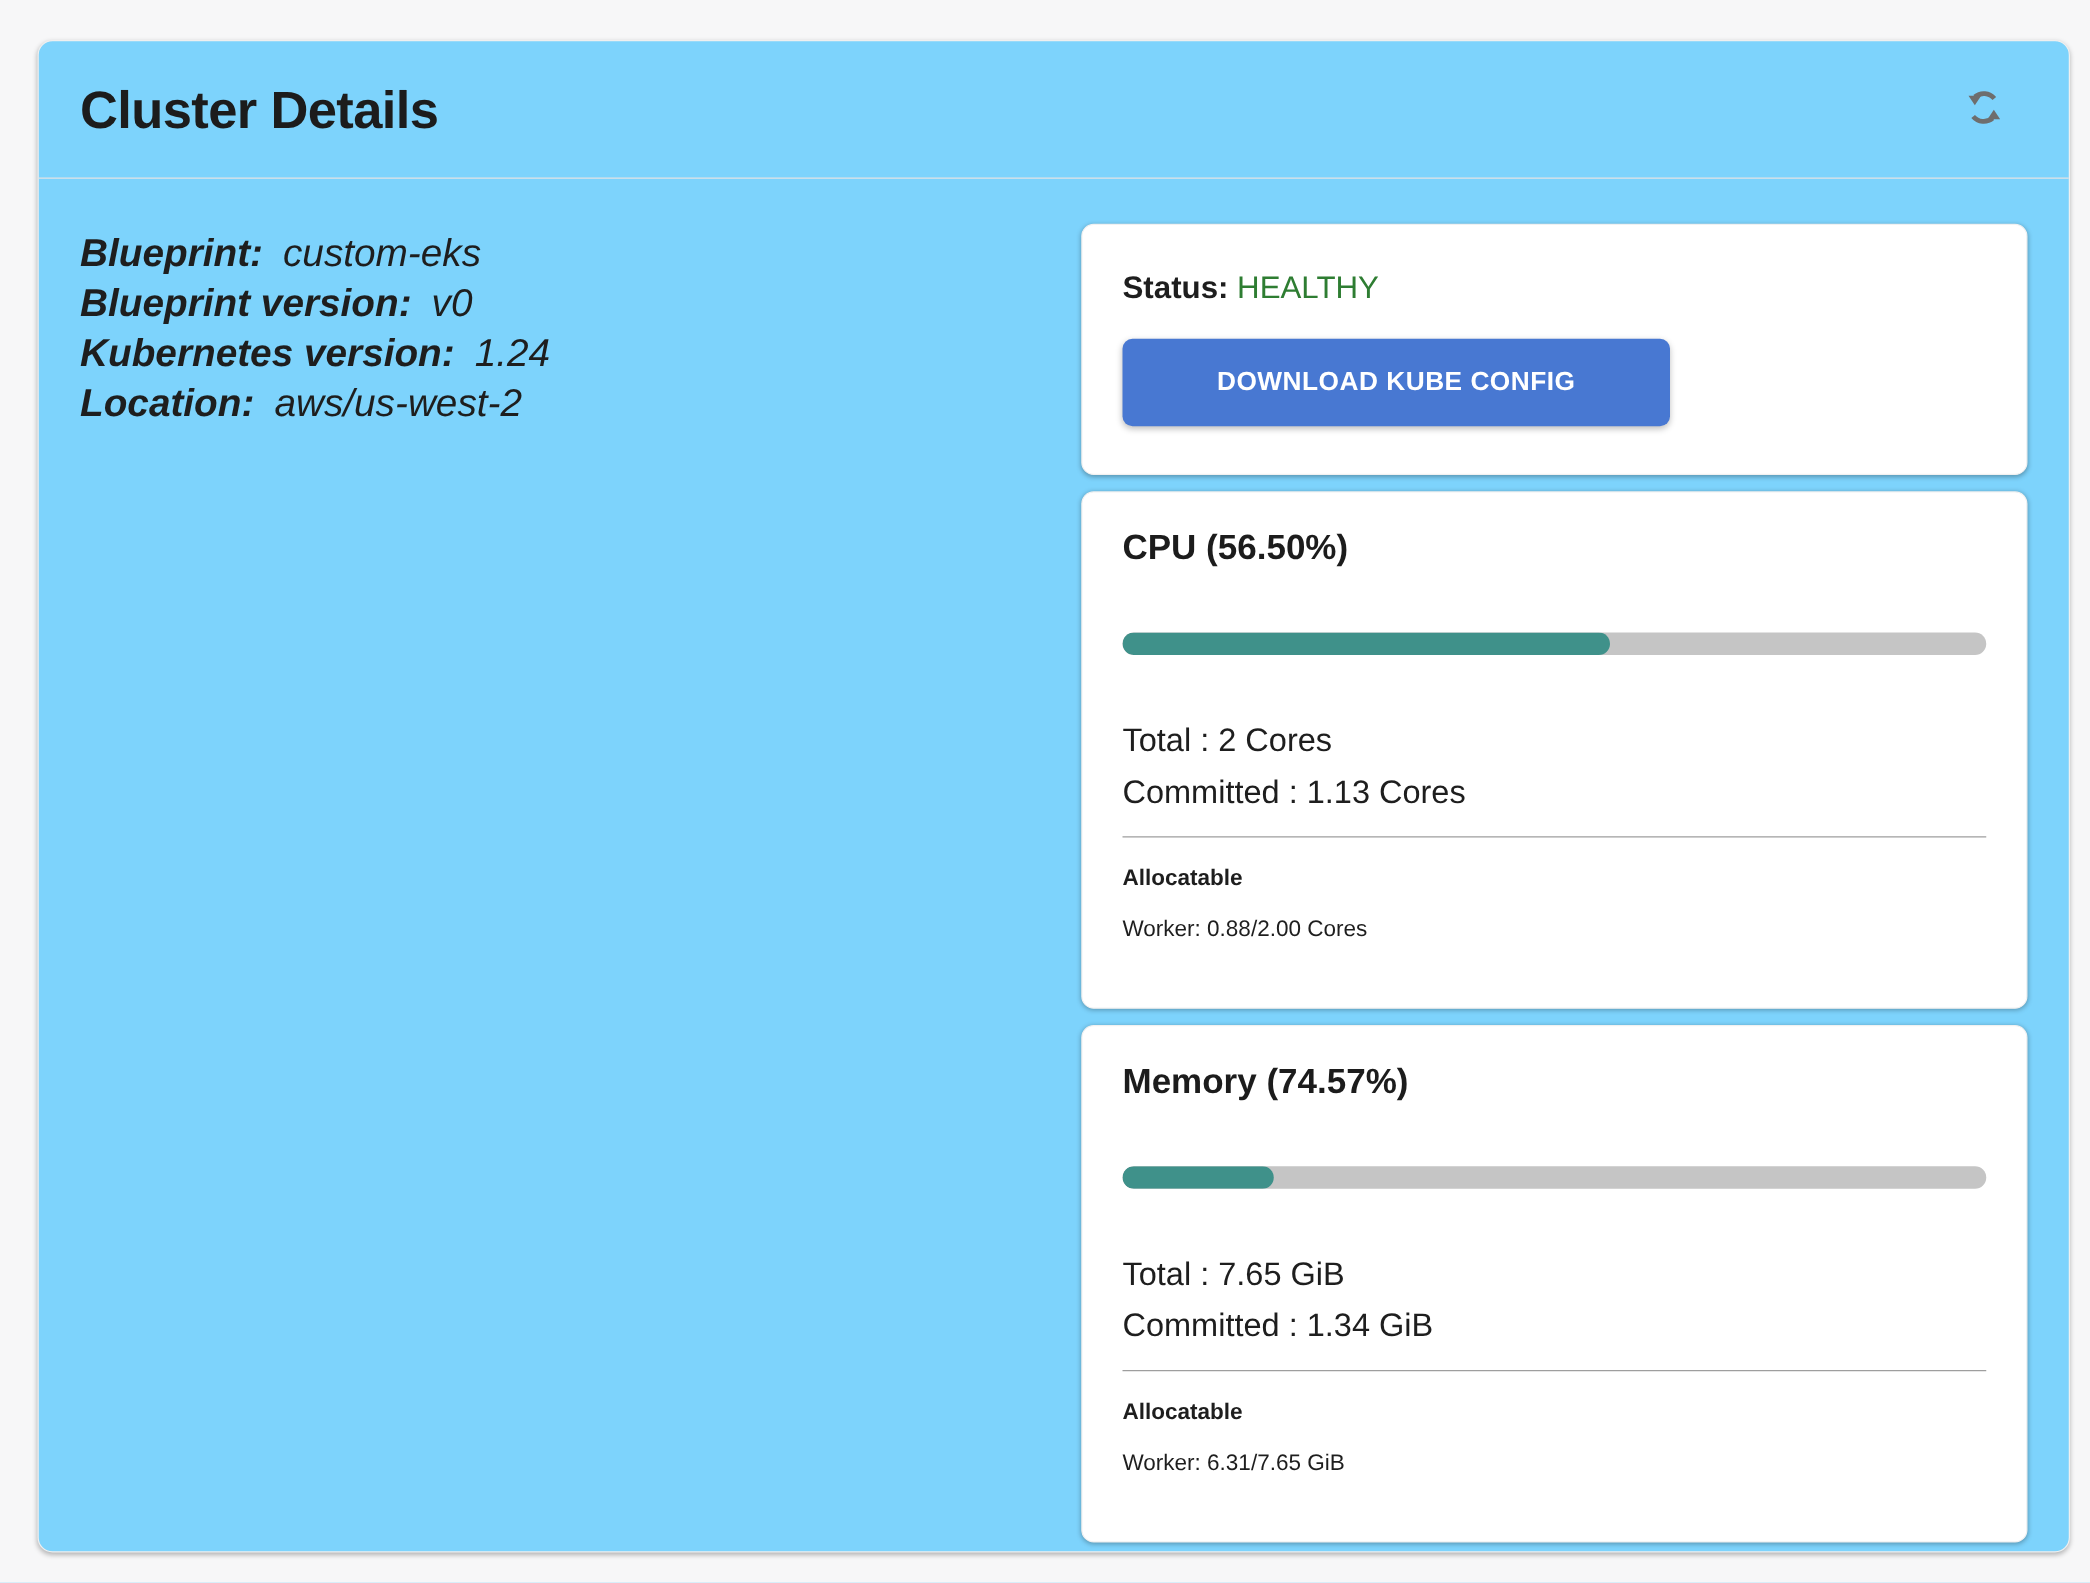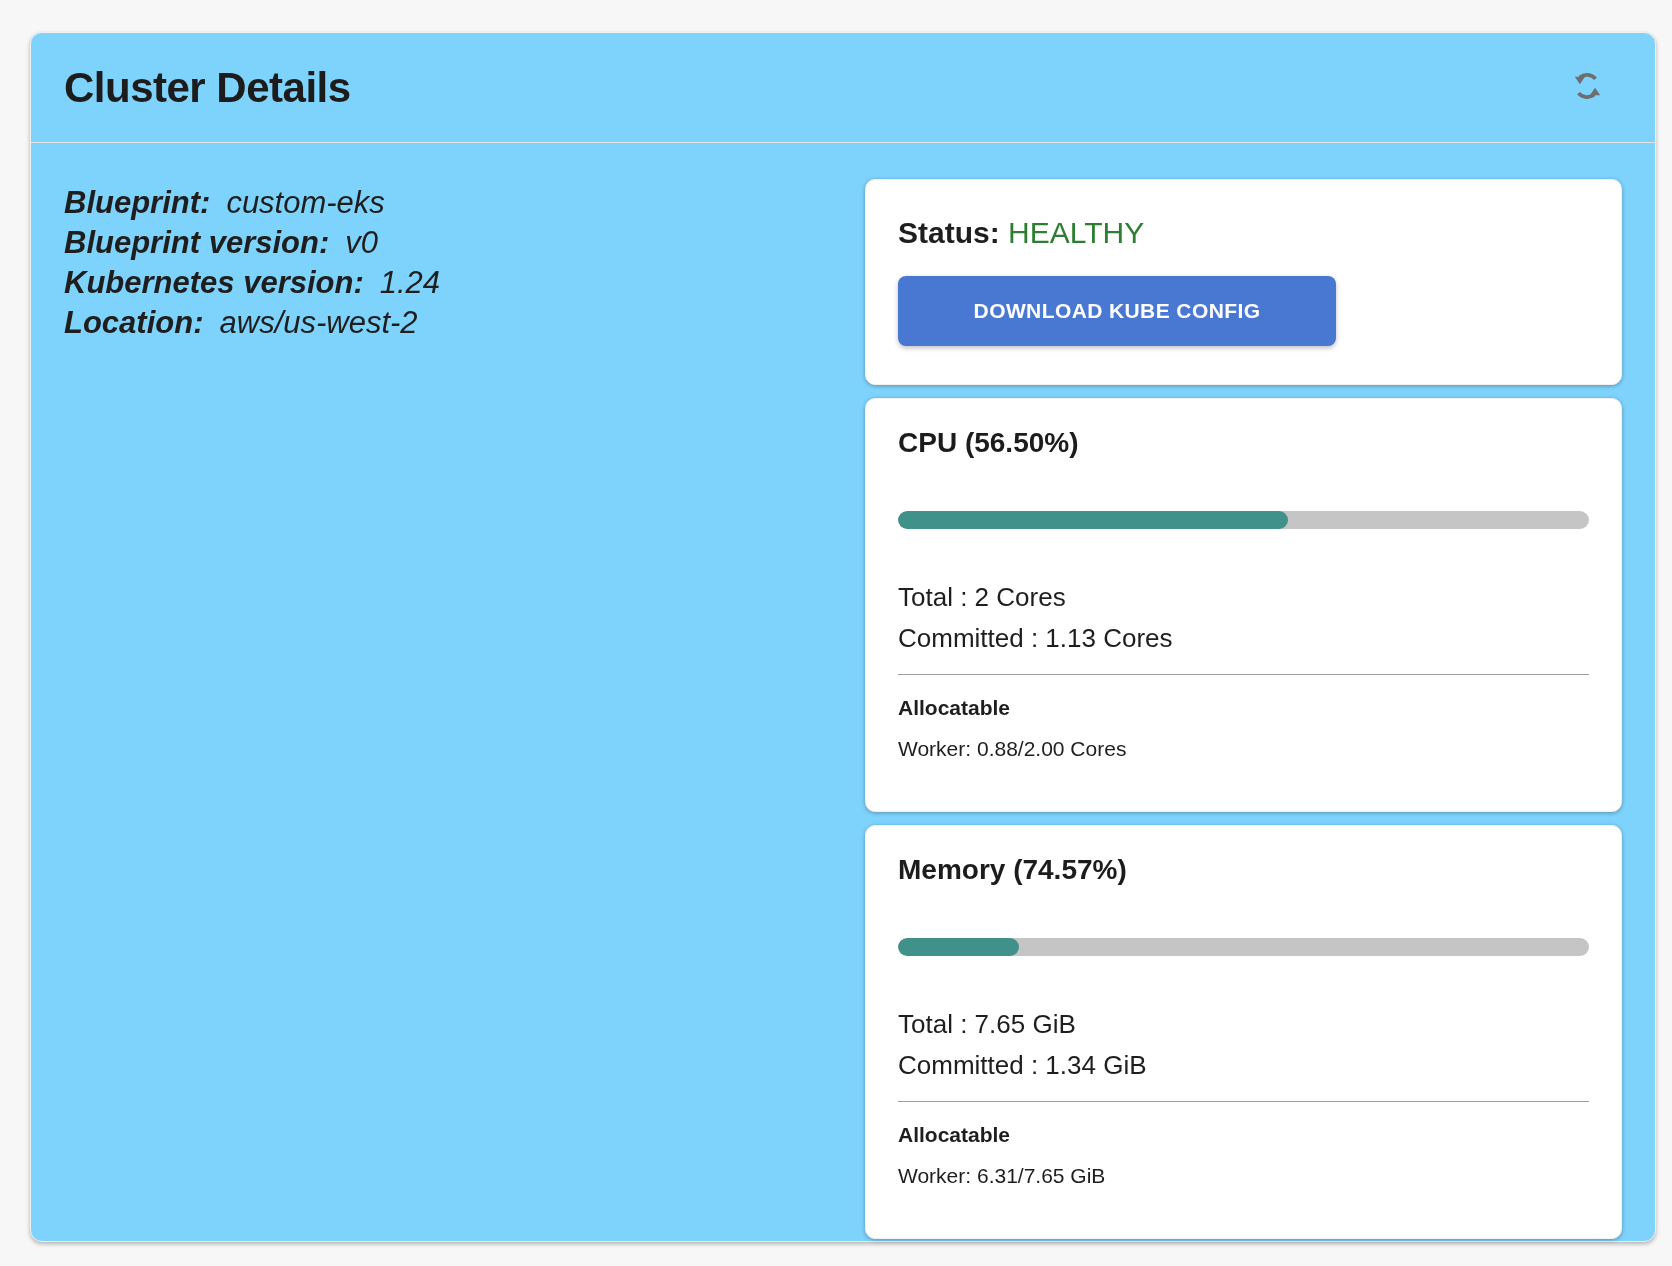--- a/index.html
+++ b/index.html
@@ -53,21 +53,21 @@
 
   .metrics-col { width: 757px; }
   .panel {
     background: #ffffff;
     border-radius: 10px;
     border: 1px solid #f1f1f1;
     box-shadow: 0 1px 4px rgba(0,0,0,0.3);
     margin-bottom: 13px;
   }
   .status-panel { padding: 36px 32px 38px 32px; }
-  .status-line { font-size: 30px; }
+  .status-line { font-size: 25px; }
   .status-label { font-weight: 700; }
   .status-value { font-weight: 400; }
   .download-btn {
     margin-top: 26px;
     width: 438px; height: 70px;
     border: none;
     border-radius: 8px;
     color: #ffffff;
     font-family: "Liberation Sans", sans-serif;
     font-size: 21px;
@@ -89,21 +89,21 @@
   .progress-fill {
     height: 100%;
     border-radius: 9px;
   }
   .metric-stats { margin-top: 48px; font-size: 26px; line-height: 41px; }
   .metric-divider {
     border: none;
     border-top: 1px solid #9e9e9e;
     margin: 15px 0 12px 0;
   }
-  .alloc-block { font-size: 21px; line-height: 41px; }
+  .alloc-block { font-size: 18px; line-height: 41px; }
   .alloc-label { font-weight: 700; }
 </style>
 </head>
 <body>
 
 <div class="outer-card">
 
   <div class="card-header">
     <div class="page-title">Cluster Details</div>
     <div class="header-spacer"></div>

